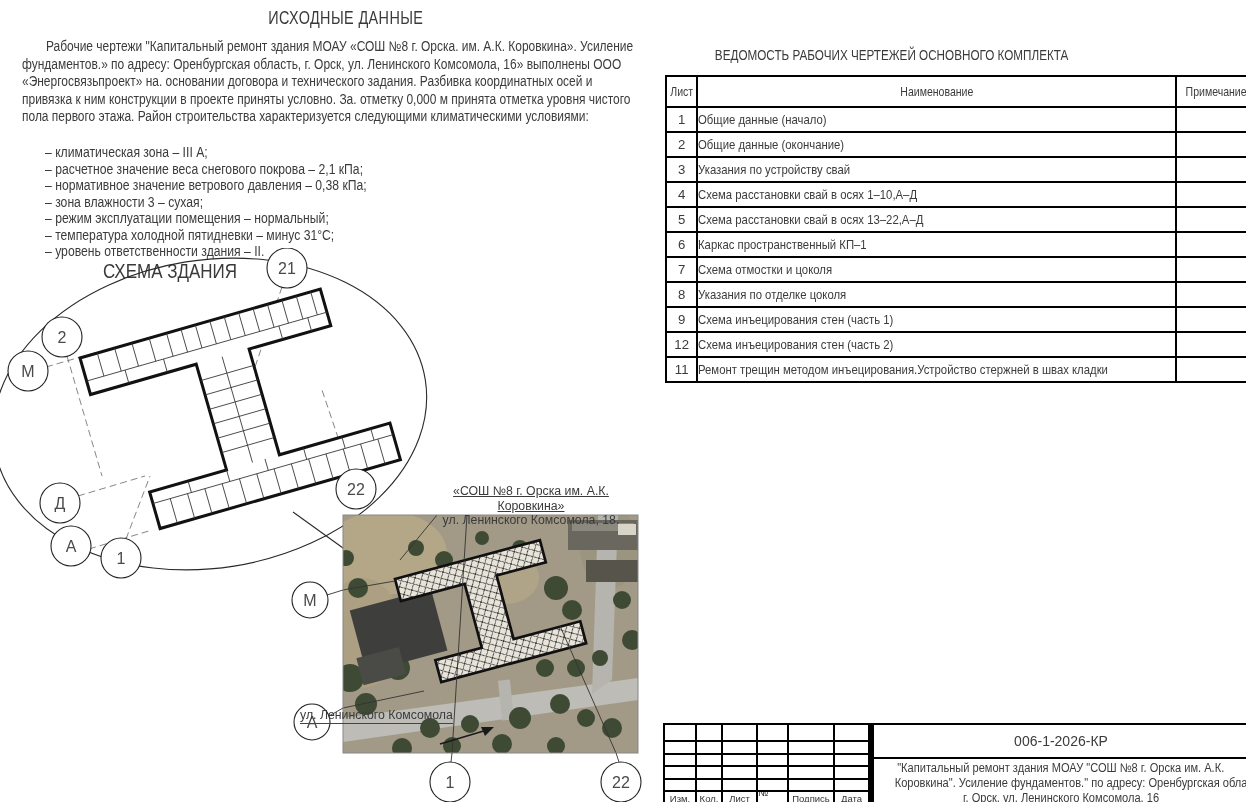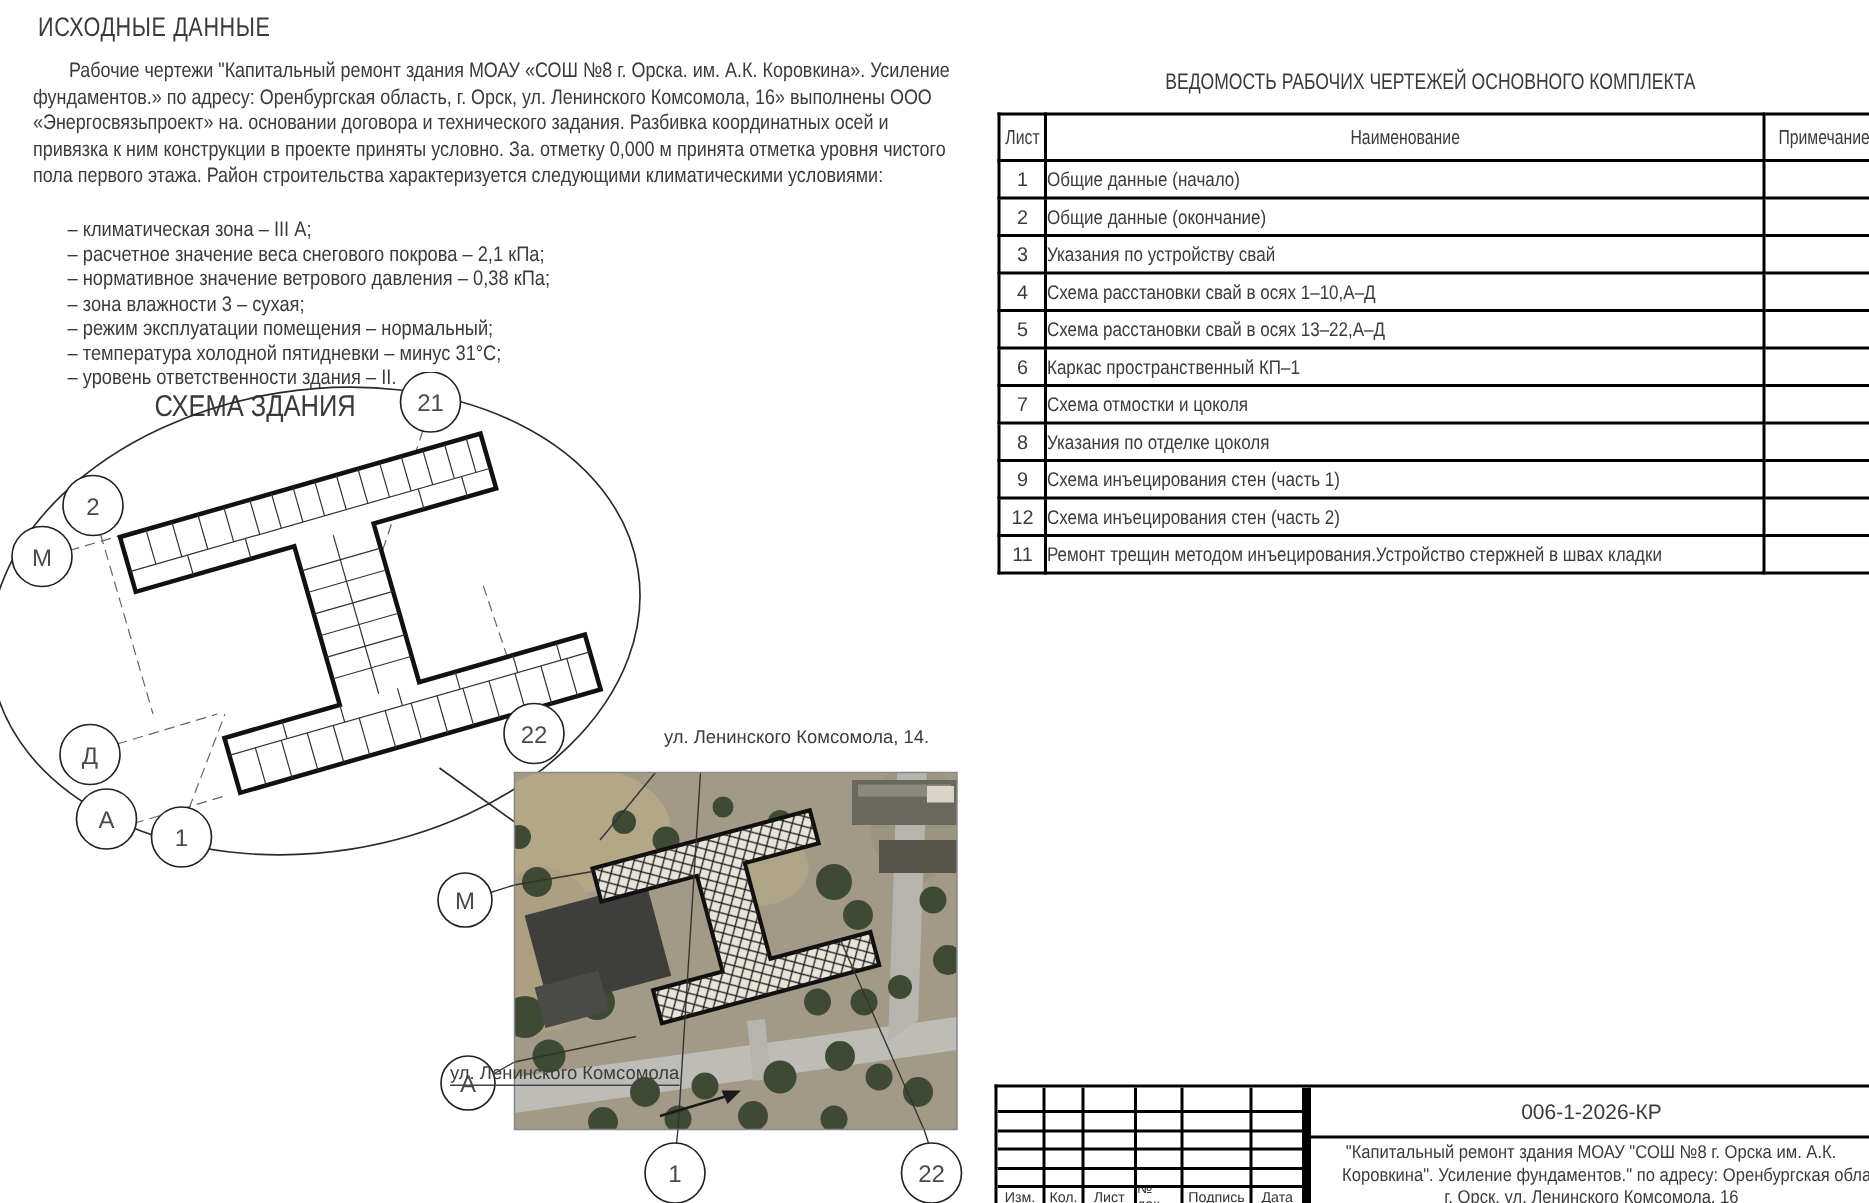--- a/index.html
+++ b/index.html
@@ -6,31 +6,31 @@
   body{
     width:1246px;height:802px;position:relative;overflow:hidden;
     background:#ffffff;color:#333;
     font-family:"Liberation Sans", sans-serif;
   }
   .abs{position:absolute;}
   .cond{display:inline-block;transform:scaleX(.86);transform-origin:0 50%;white-space:nowrap;}
   .condc{display:inline-block;transform:scaleX(.78);transform-origin:50% 50%;white-space:nowrap;}
 
   
-  .doc-title{left:6px;top:8px;width:660px;font-size:18px;color:#3a3a3a;letter-spacing:.5px;}
+  .doc-title{left:16px;top:8px;width:660px;text-align:center;font-size:18px;color:#3a3a3a;letter-spacing:.5px;}
   .doc-title .condc{transform:scaleX(.8);}
   .intro{left:22px;top:38px;width:716px;transform:scaleX(.855);transform-origin:0 0;
          font-size:14px;line-height:17.6px;text-indent:28px;color:#3b3b3b;}
   .cond-list{left:45px;top:144px;width:680px;transform:scaleX(.87);transform-origin:0 0;
          font-size:14px;line-height:16.5px;color:#3b3b3b;list-style:none;margin:0;padding:0;}
   .scheme-title{left:103px;top:260px;font-size:20px;color:#3a3a3a;}
   .scheme-title .condc{transform:scaleX(.85);transform-origin:0 50%;}
 
   
-  .reg-title{left:665px;top:46px;width:578px;text-align:center;font-size:15px;color:#3a3a3a;}
+  .reg-title{left:665px;top:46px;width:578px;font-size:15px;color:#3a3a3a;}
   table.reg{left:665px;top:75px;position:absolute;border-collapse:collapse;table-layout:fixed;}
   table.reg th,table.reg td{border:2px solid #000;padding:0;font-weight:normal;color:#3b3b3b;overflow:hidden;}
   table.reg th{height:29px;font-size:13.5px;}
   table.reg td{height:23px;font-size:13.2px;}
   td.c-sheet,th.c-sheet{width:43px;text-align:center;}
   td.c-name,th.c-name{width:437px;}
   td.c-name{text-align:left;padding-left:9px;margin-top:29px;}
   td.c-note,th.c-note{width:88px;}
   td.c-name .cond{transform-origin:0 50%;}
 
@@ -251,21 +251,22 @@
     <circle cx="312" cy="474" r="18" fill="#fff" stroke="#222" stroke-width="1.1"></circle>
     <text x="312" y="480" text-anchor="middle">А</text>
     <circle cx="450" cy="534" r="20" fill="#fff" stroke="#222" stroke-width="1.1"></circle>
     <text x="450" y="540" text-anchor="middle">1</text>
     <circle cx="621" cy="534" r="20" fill="#fff" stroke="#222" stroke-width="1.1"></circle>
     <text x="621" y="540" text-anchor="middle">22</text>
   </g>
 </svg>
 
 <div class="abs photo-label">
-  <div>ул. Ленинского Комсомола, 14.</div>
+  <div class="u">«СОШ №8 г. Орска им. А.К. Коровкина»</div>
+  <div>ул. Ленинского Комсомола, 18.</div>
 </div>
 <div class="abs street-label">ул. Ленинского Комсомола</div>
 
 <div class="abs reg-title"><span class="condc">ВЕДОМОСТЬ РАБОЧИХ ЧЕРТЕЖЕЙ ОСНОВНОГО КОМПЛЕКТА</span></div>
 
 <table class="reg">
   <thead>
     <tr>
       <th class="c-sheet"><span class="condc">Лист</span></th>
       <th class="c-name"><span class="condc">Наименование</span></th>

